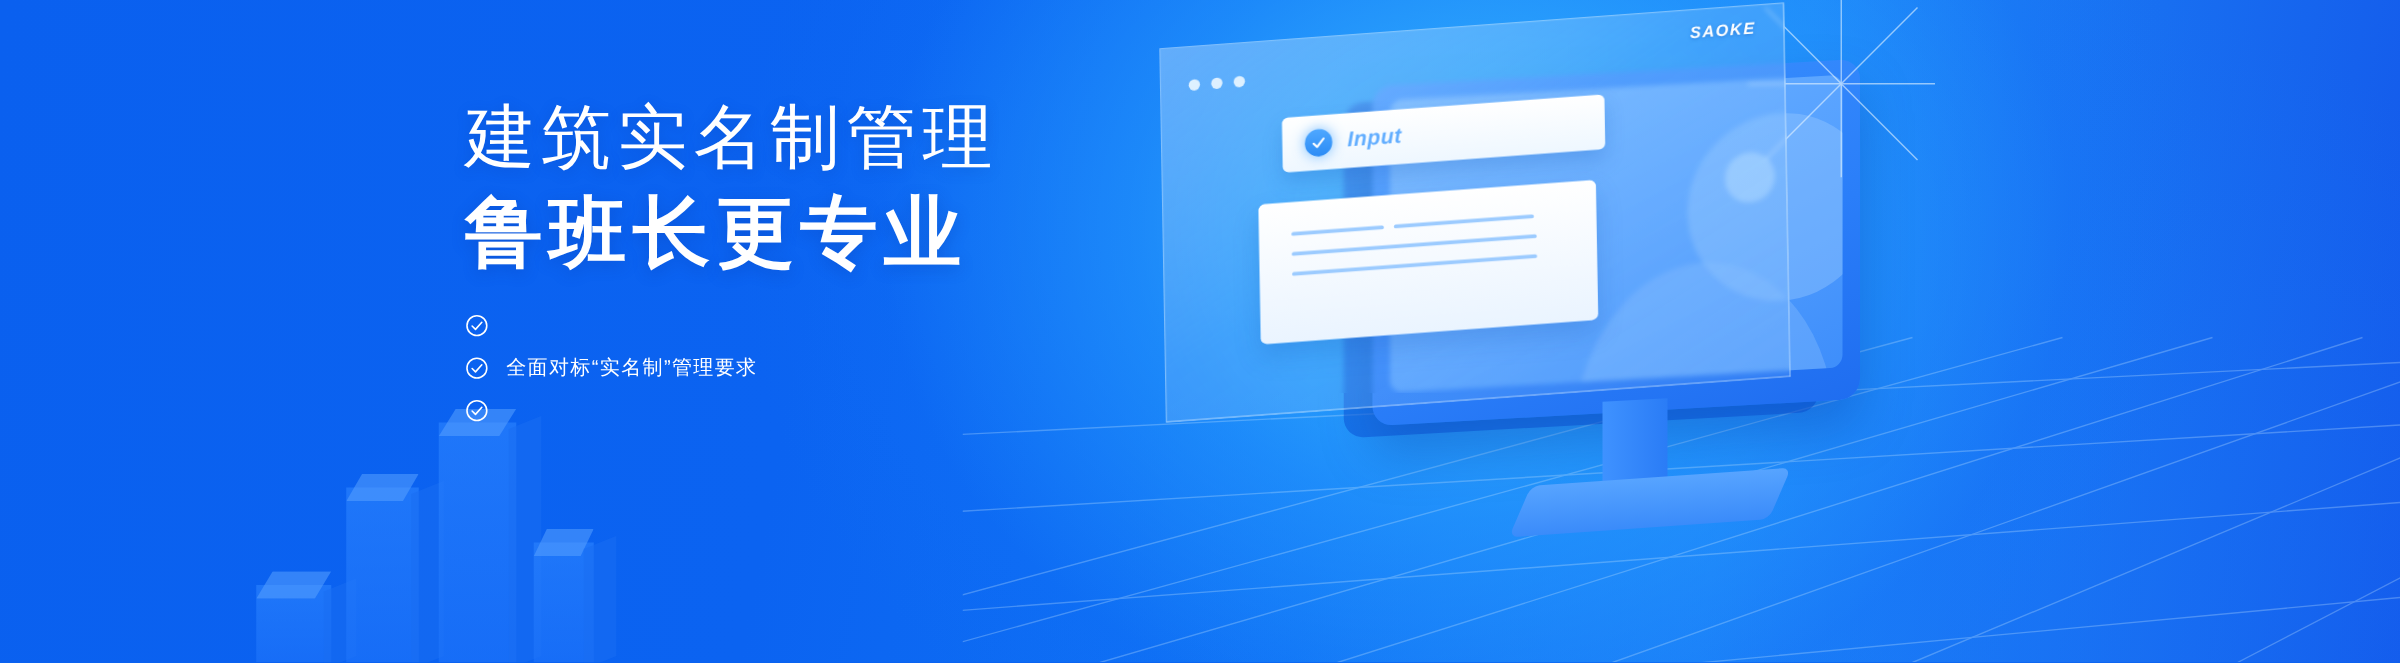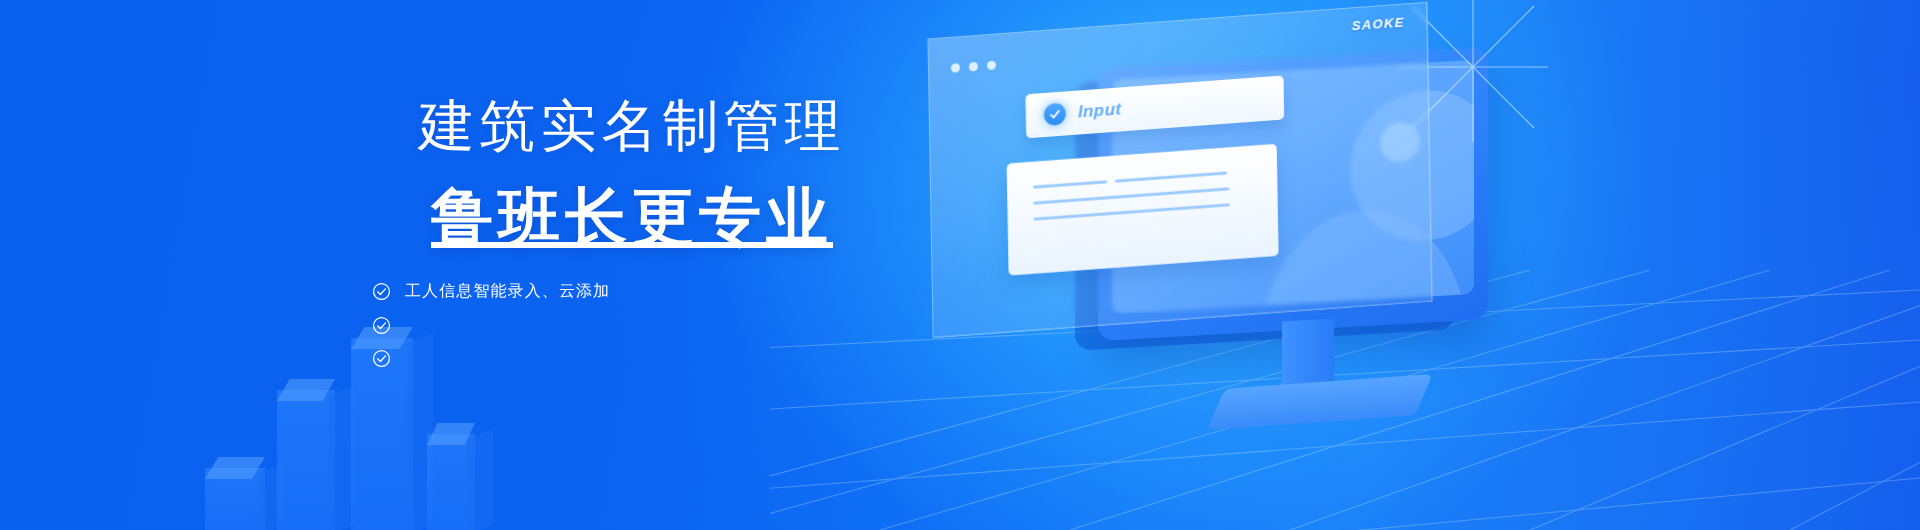--- a/index.html
+++ b/index.html
@@ -109,32 +109,31 @@
     box-shadow:0 10px 20px rgba(20,80,180,.22);
     padding:24px 22px 0 26px;
   }
   .card-lines .ln { height:3px; border-radius:2px; background:#9ccbff; margin-bottom:13px; }
   .card-lines .row { display:flex; gap:8px; margin-bottom:13px; }
   .card-lines .row .ln { margin:0; }
 
   .sparkle { position:absolute; left:378px; top:-8px; width:150px; height:150px; opacity:.75; }
 
   
-  .copy { position:absolute; left:372px; top:96px; width:520px;text-align:center; }
+  .copy { position:absolute; left:372px; top:80px; width:520px; }
   .h-line1 {
     font-size:56px; font-weight:300; color:#ffffff;
     letter-spacing:5px; line-height:1.08;
     text-shadow:0 2px 10px rgba(10,60,170,.28);
   }
   .h-line2 {
-    margin-top:28px;
+    margin-top:14px;
     font-size:62px; font-weight:700; color:#ffffff;
     letter-spacing:5px; line-height:1.08;
     text-shadow:0 3px 12px rgba(10,60,170,.32);
-    text-decoration:underline;
   }
   .features { margin-top:30px; }
   .feature { display:flex; align-items:center; gap:14px; margin-bottom:14px; }
   .feature .tick { width:19px; height:19px; flex:0 0 auto; }
   .feature .tick svg { width:19px; height:19px; display:block; }
   .feature .txt { font-size:16px; color:#ffffff; letter-spacing:1.1px; }
 </style>
 </head>
 <body>
 
@@ -238,29 +237,29 @@
     <div class="h-line2">鲁班长更专业</div>
 
     <div class="features">
       <div class="feature">
         <span class="tick">
           <svg viewBox="0 0 24 24" fill="none" stroke="#ffffff" stroke-width="1.6" stroke-linecap="round" stroke-linejoin="round">
             <circle cx="12" cy="12" r="10"></circle>
             <polyline points="7.2,12.4 10.6,15.8 17,8.6"></polyline>
           </svg>
         </span>
-        <span class="txt">工人信息智能录入、云添加</span>
       </div>
       <div class="feature">
         <span class="tick">
           <svg viewBox="0 0 24 24" fill="none" stroke="#ffffff" stroke-width="1.6" stroke-linecap="round" stroke-linejoin="round">
             <circle cx="12" cy="12" r="10"></circle>
             <polyline points="7.2,12.4 10.6,15.8 17,8.6"></polyline>
           </svg>
         </span>
+        <span class="txt">全面对标“实名制”管理要求</span>
       </div>
       <div class="feature">
         <span class="tick">
           <svg viewBox="0 0 24 24" fill="none" stroke="#ffffff" stroke-width="1.6" stroke-linecap="round" stroke-linejoin="round">
             <circle cx="12" cy="12" r="10"></circle>
             <polyline points="7.2,12.4 10.6,15.8 17,8.6"></polyline>
           </svg>
         </span>
       </div>
     </div>

